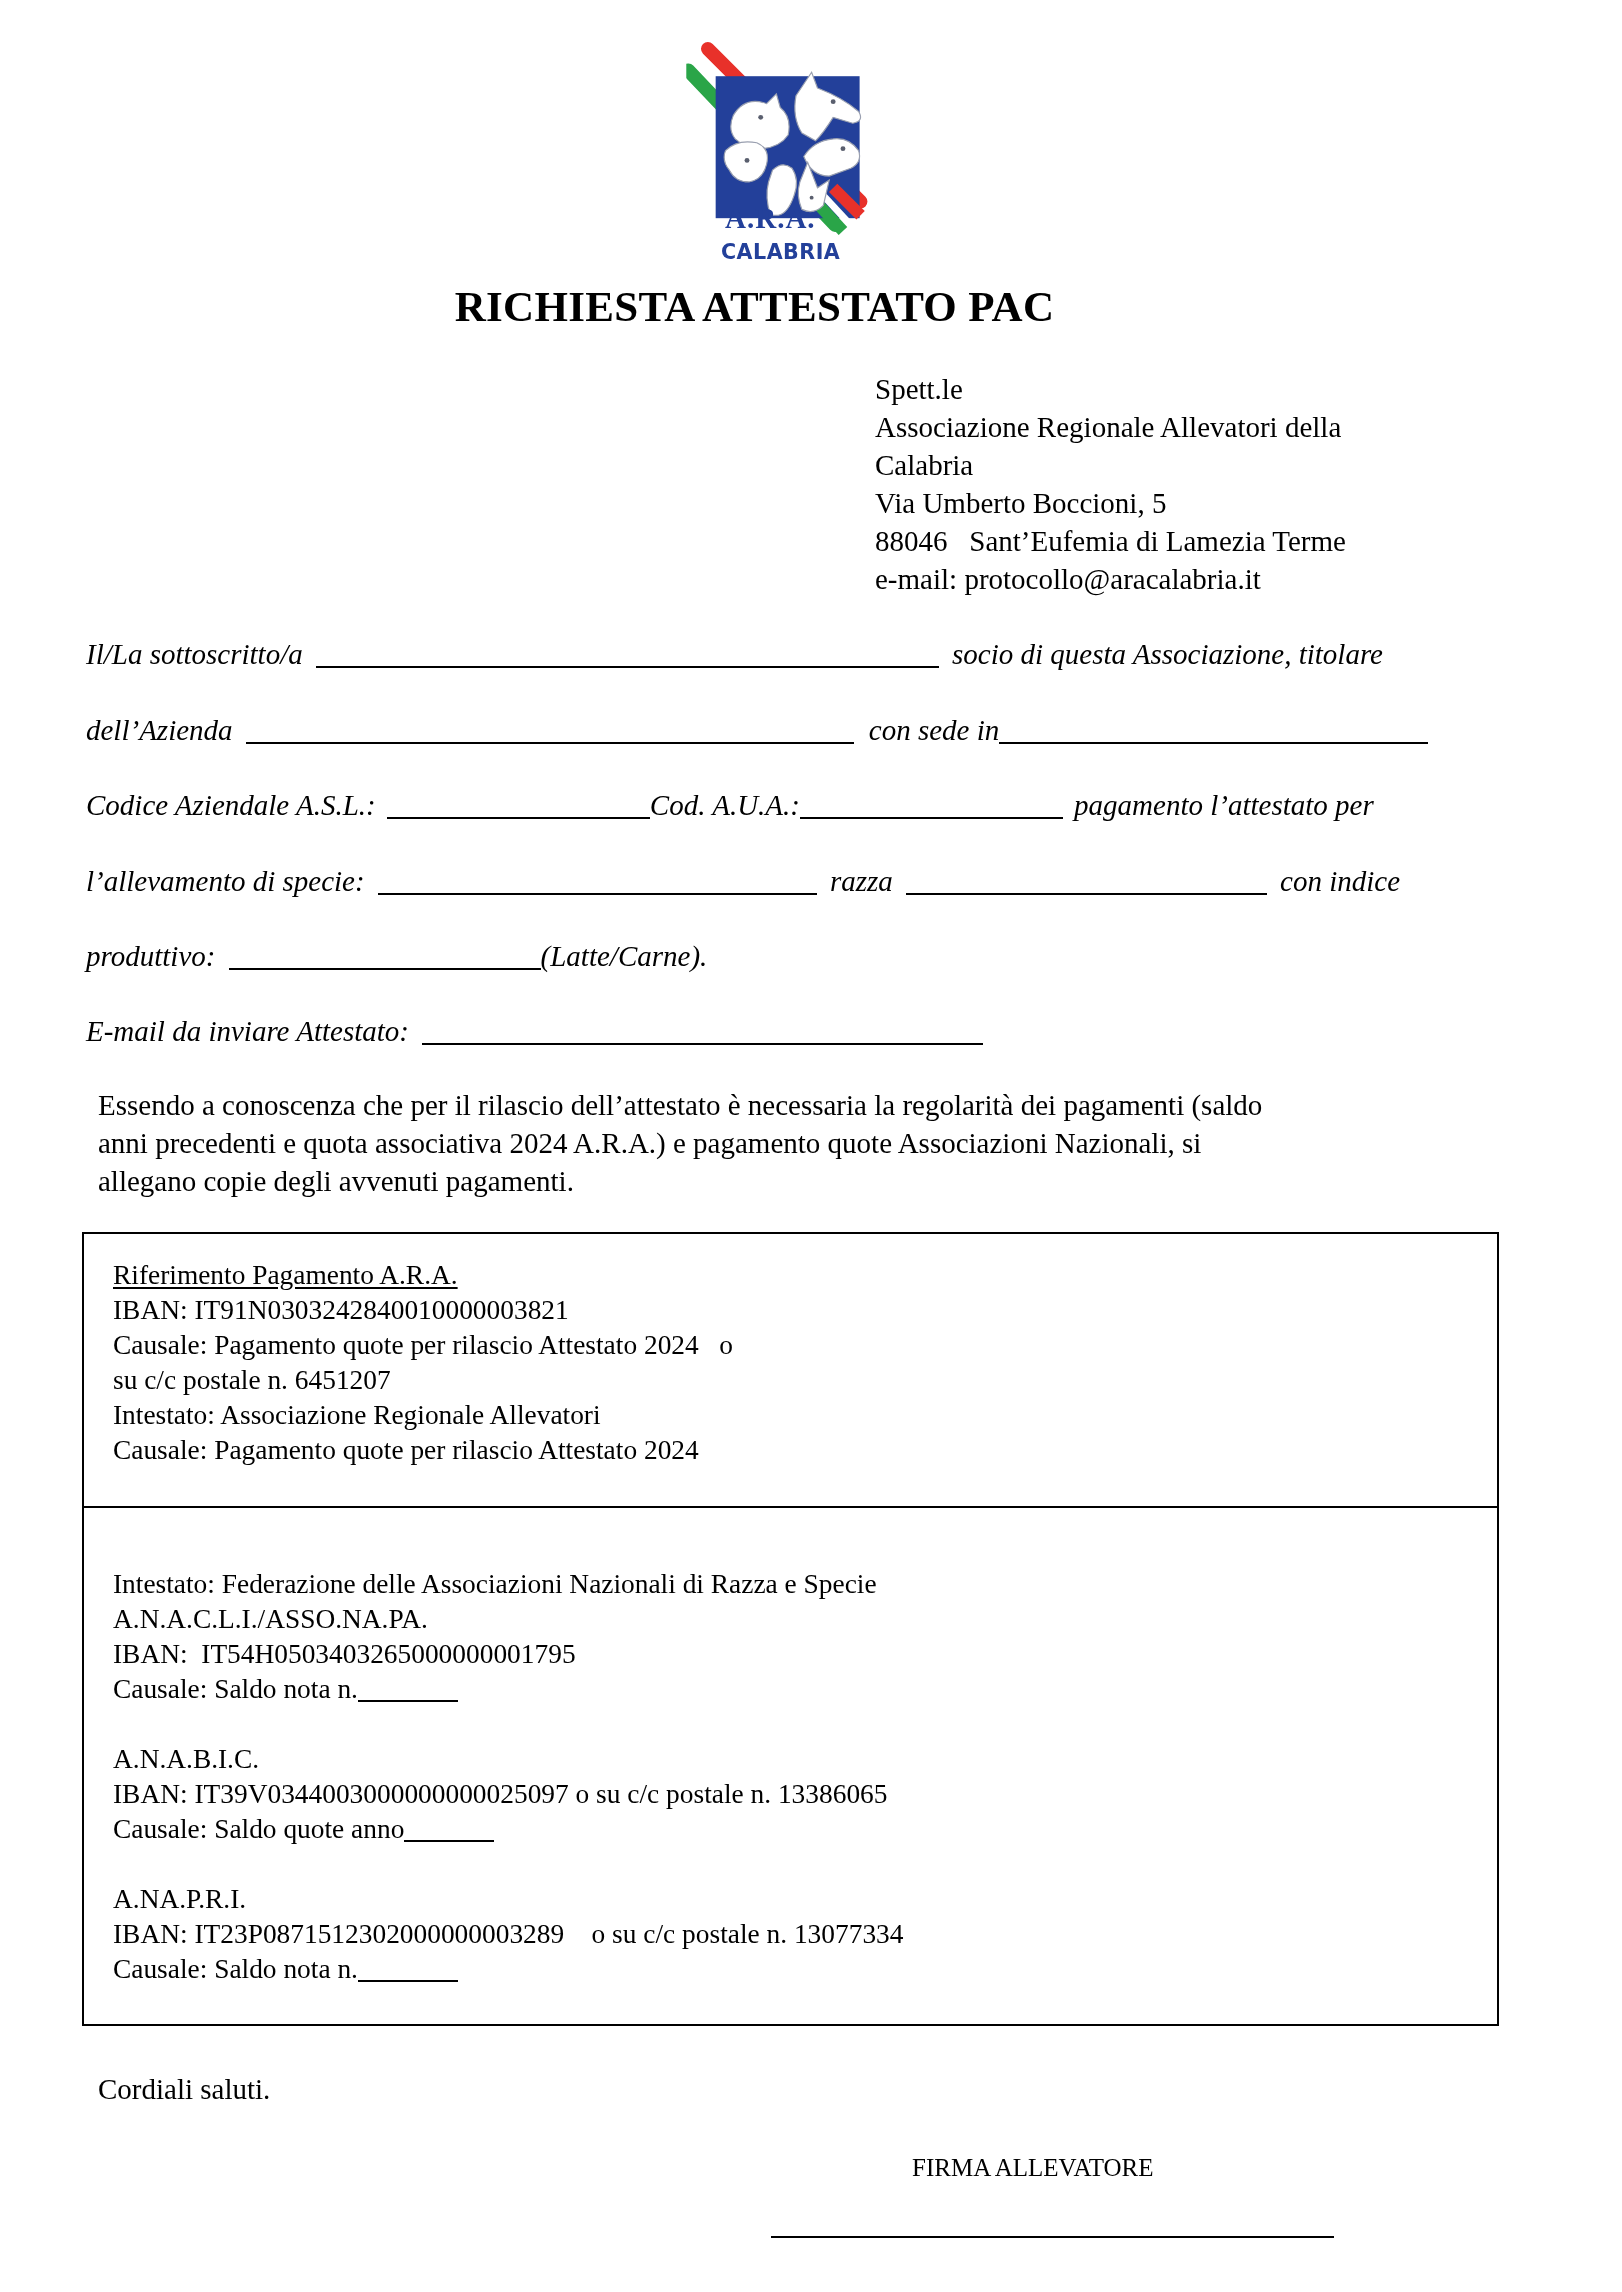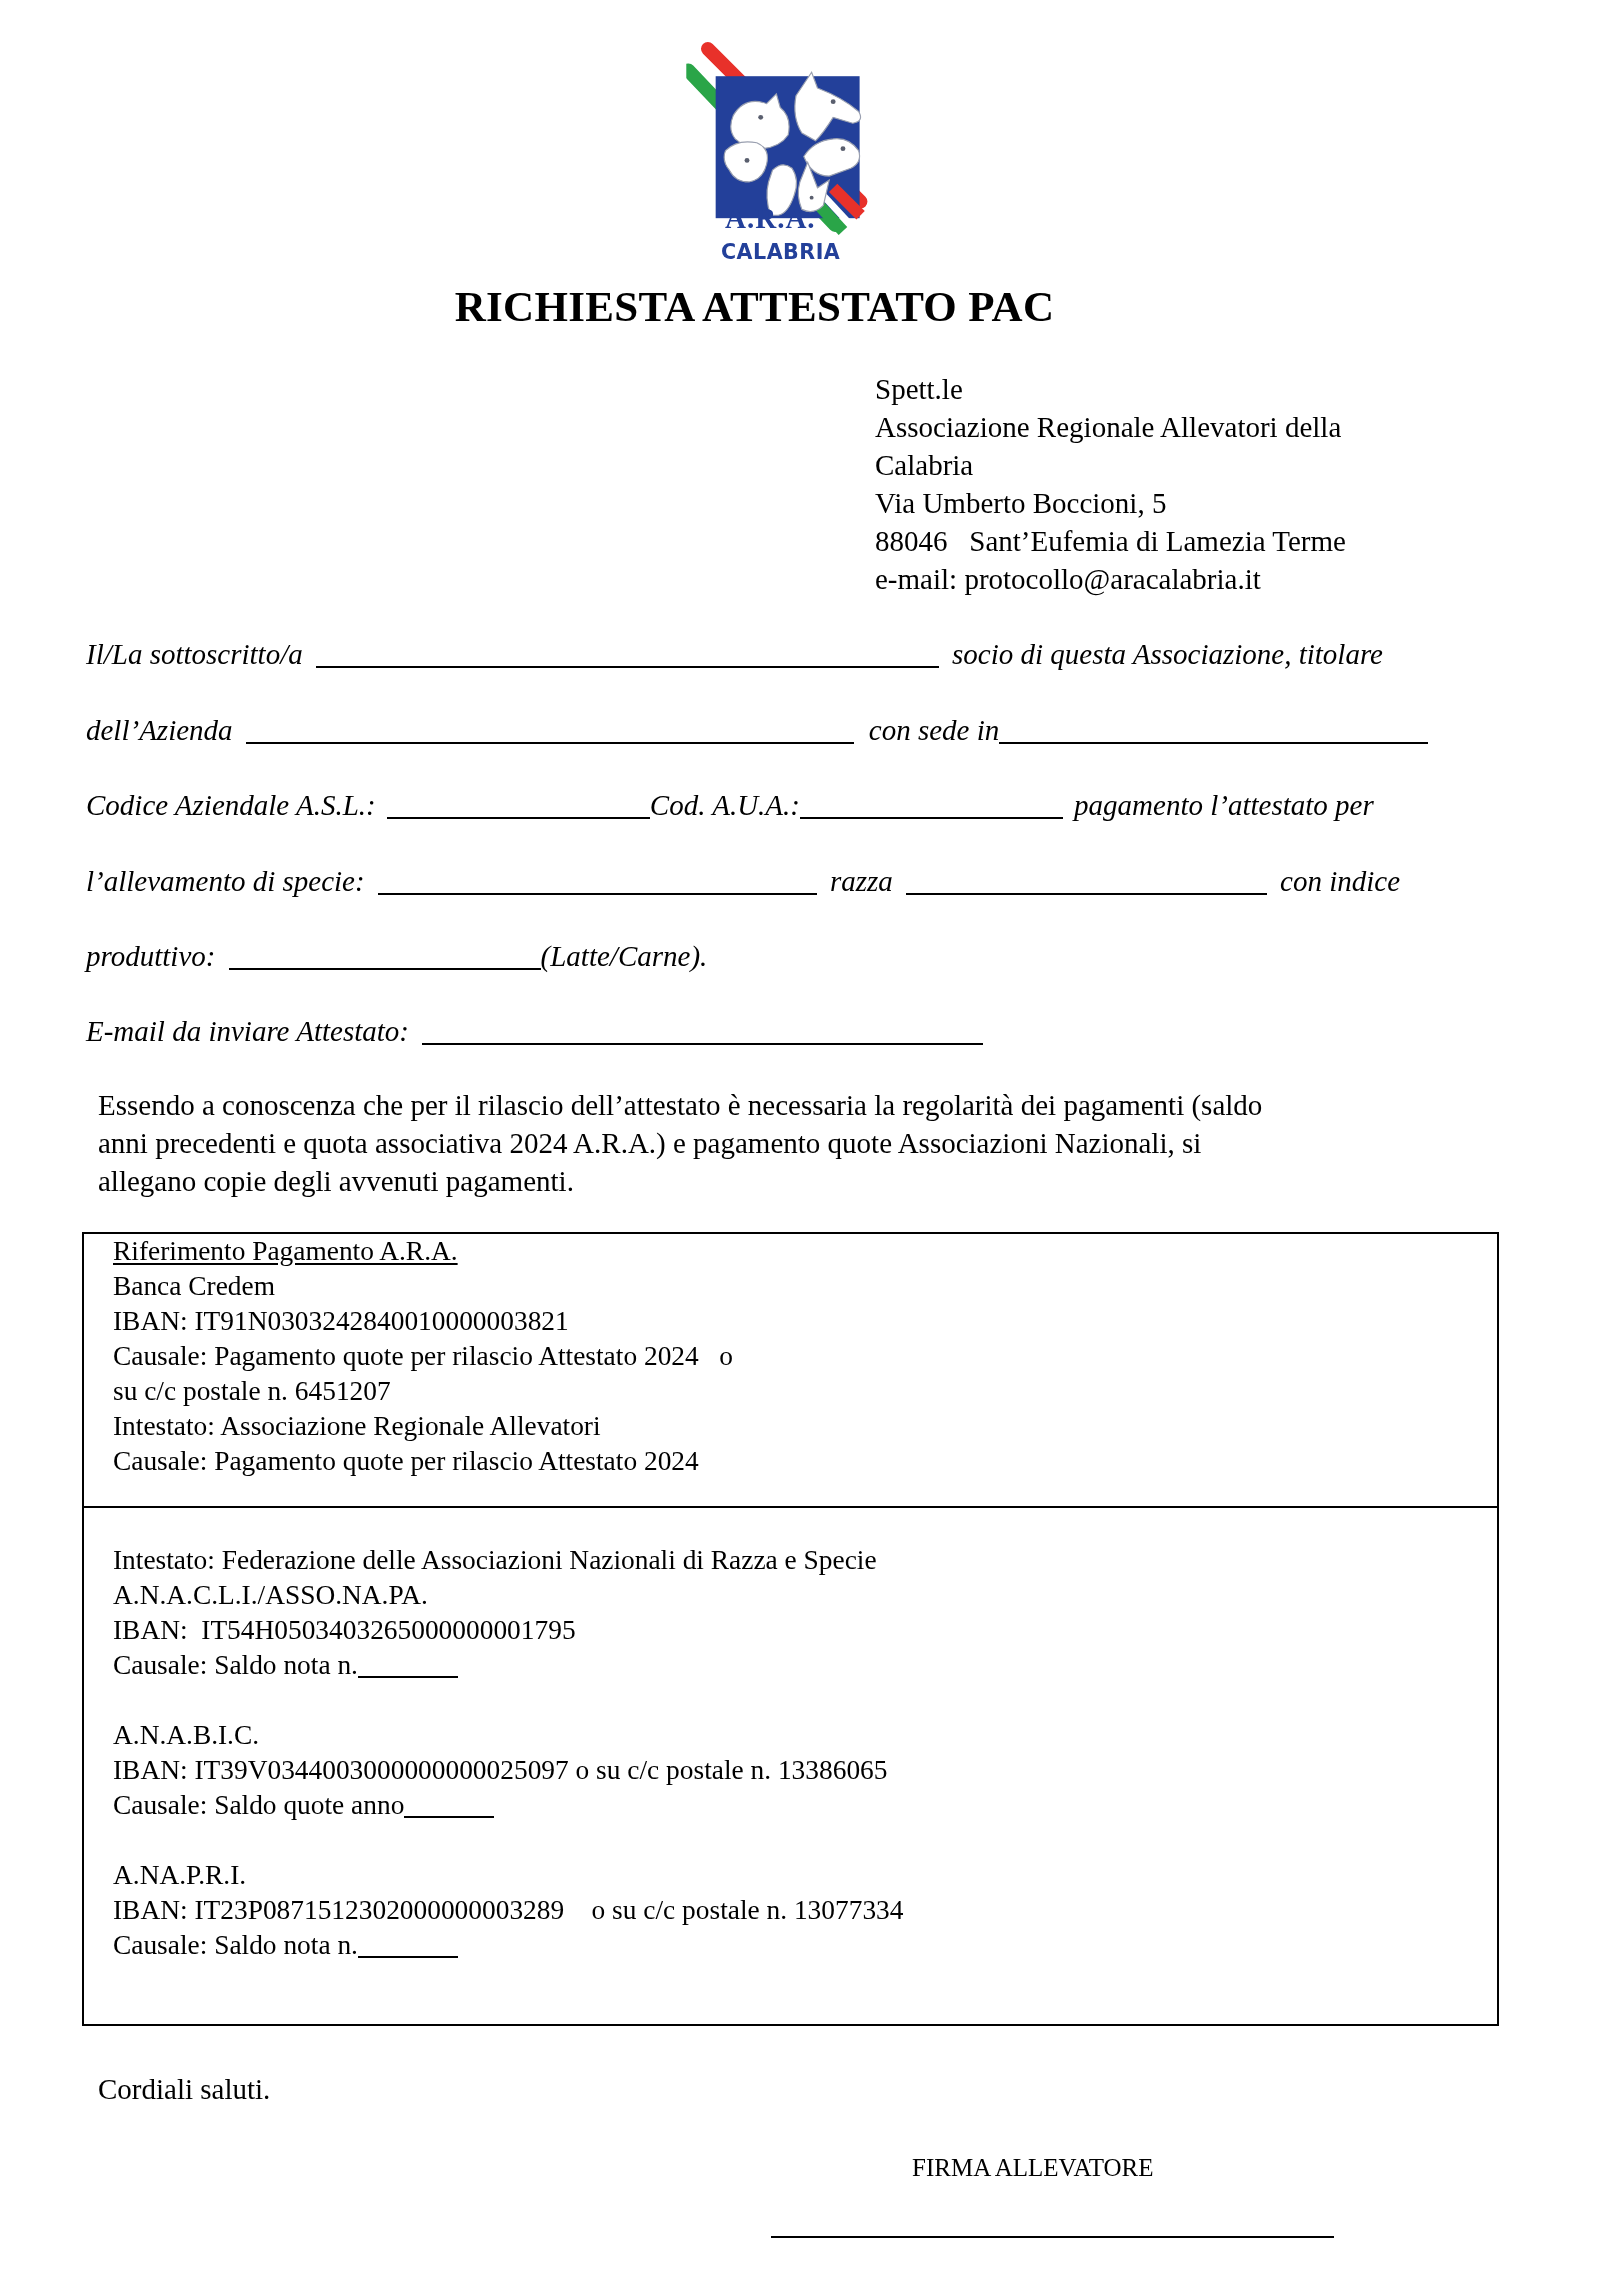--- a/index.html
+++ b/index.html
@@ -11,21 +11,21 @@
            font-weight: bold; font-size: 43px; letter-spacing: 0.3px; }
   .addr { position: absolute; left: 875px; top: 370px; font-size: 29px; line-height: 38px; }
   .addr div { white-space: pre; }
   .row { position: absolute; left: 86px; font-size: 29px; line-height: 35px; white-space: nowrap; font-style: italic; }
   .blank { display: inline-block; border-bottom: 2px solid #000; height: 25.5px; vertical-align: baseline; margin-bottom: -3.9px; }
   .para { position: absolute; left: 98px; top: 1086px; width: 1392px; font-size: 29px; line-height: 38px; }
   .para div { white-space: nowrap; }
   .box { position: absolute; left: 82px; top: 1232px; width: 1417px; height: 794px;
          border: 2.5px solid #000; box-sizing: border-box; }
   .box .divider { position: absolute; left: 0; right: 0; top: 272px; border-top: 2.5px solid #000; }
-  .sec { position: absolute; left: 29px; font-size: 27.4px; line-height: 35px; }
+  .sec { position: absolute; left: 29px; font-size: 27.4px; line-height: 35px; margin-top: 24px; }
   .sec div { white-space: pre; min-height: 35px; }
   .u { text-decoration: underline; text-underline-offset: 2.9px; }
   .sblank { display: inline-block; border-bottom: 2px solid #000; height: 23.5px; margin-bottom: -3.9px; }
   .closing { position: absolute; left: 98px; top: 2070px; font-size: 29px; line-height: 38px; }
   .firma { position: absolute; left: 912px; top: 2154px; font-size: 25px; }
   .sigline { position: absolute; left: 771px; top: 2236px; width: 563px; border-top: 2px solid #000; }
 </style>
 </head>
 <body>
 
@@ -124,21 +124,20 @@
 
 <div class="para">
   <div>Essendo a conoscenza che per il rilascio dell’attestato è necessaria la regolarità dei pagamenti (saldo</div>
   <div>anni precedenti e quota associativa 2024 A.R.A.) e pagamento quote Associazioni Nazionali, si</div>
   <div>allegano copie degli avvenuti pagamenti.</div>
 </div>
 
 <div class="box">
   <div class="sec" style="top:0px;">
     <div class="u">Riferimento Pagamento A.R.A.</div>
-    <div>Banca Credem</div>
     <div>IBAN: IT91N0303242840010000003821</div>
     <div>Causale: Pagamento quote per rilascio Attestato 2024   o</div>
     <div>su c/c postale n. 6451207</div>
     <div>Intestato: Associazione Regionale Allevatori</div>
     <div>Causale: Pagamento quote per rilascio Attestato 2024</div>
   </div>
 
   <div class="divider"></div>
 
   <div class="sec" style="top:274px;">

